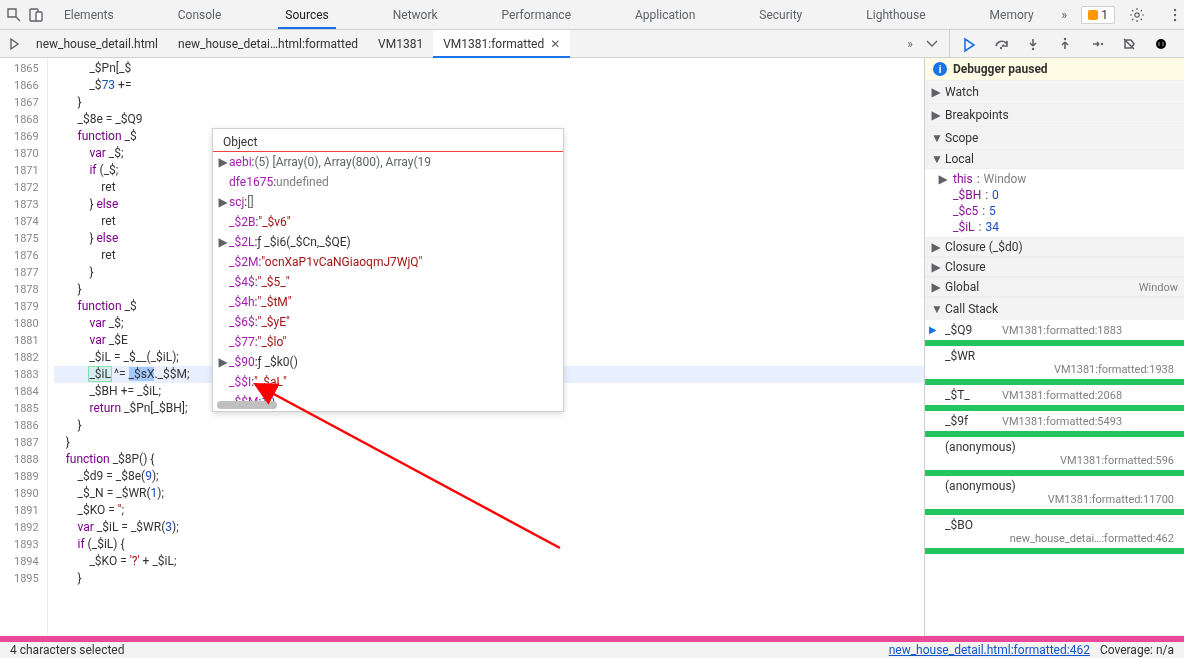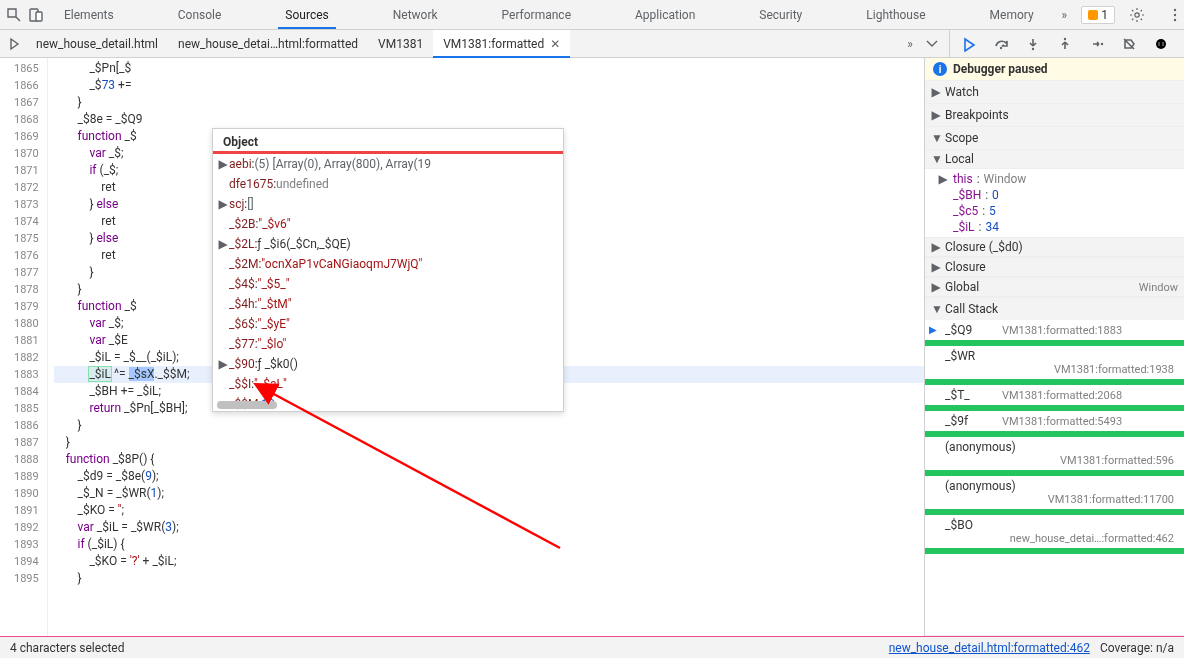--- a/index.html
+++ b/index.html
@@ -44,24 +44,24 @@
 .tok-kw { color: #708; }
 .tok-num { color: #164ec2; }
 .tok-str { color: #a31515; }
 
 
 .hover-popup {
   position: absolute; left: 212px; top: 70px; width: 352px; height: 284px;
   background: #fff; border: 1px solid #d0d0d0; box-shadow: 0 2px 6px rgba(0,0,0,0.15);
   font-family: Menlo, Consolas, monospace; font-size: 12px; overflow: hidden;
 }
-.hover-popup .ttl { font-weight: bold; padding: 6px 10px 2px; border-bottom: 3px solid #ef4444; }
+.hover-popup .ttl { font-weight: normal; padding: 6px 10px 2px; border-bottom: 1px solid #ef4444; }
 .hover-popup .row { display: flex; align-items: center; padding: 2px 10px 2px 4px; height: 20px; }
 .hover-popup .tri { width: 12px; text-align: center; color: #5f6368; }
-.hover-popup .key { color: #7f1d1d; }
+.hover-popup .key { color: #a21caf; }
 .hover-popup .val-undef { color: #808080; }
 .hover-popup .val-fn { }
 .hover-popup .val-arr { color: #5f6368; }
 .hover-popup .scroll-h { position: absolute; left: 4px; bottom: 2px; height: 8px; width: 60px; background: #c0c0c0; border-radius: 4px; }
 
 
 .right-panel { width: 260px; border-left: 1px solid #d0d0d0; display: flex; flex-direction: column; min-height: 0; }
 .dbg-paused { background: #fffbe5; border-bottom: 1px solid #eee; display: flex; align-items: center; gap: 6px; padding: 4px 8px; font-size: 12px; }
 .dbg-paused .info { width: 14px; height: 14px; border-radius: 50%; background: #1a73e8; color: #fff; display: inline-flex; align-items: center; justify-content: center; font-size: 10px; font-weight: bold; }
 .dbg-paused b { font-weight: bold; }
@@ -79,21 +79,21 @@
 .scope-group .side { margin-left: auto; color: #808080; font-size: 11px; }
 .callstack { flex: 1; overflow: auto; }
 .cs-row { padding: 3px 6px 3px 20px; border-bottom: 6px solid #22c55e; }
 .cs-row .fn { display: inline-block; min-width: 54px; }
 .cs-row .loc { color: #808080; font-size: 11px; }
 .cs-row.two-line .loc { display: block; text-align: right; padding-right: 4px; }
 .cs-row.active { position: relative; }
 .cs-row.active::before { content: "▶"; position: absolute; left: 4px; color: #1a73e8; font-size: 10px; top: 4px; }
 
 
-.statusbar { height: 22px; border-top: 1px solid #ec4899; background: #f3f3f3; display: flex; align-items: center; padding: 0 10px; font-size: 11px; color: #333; }
+.statusbar { height: 22px; border-top: 6px solid #ec4899; background: #f3f3f3; display: flex; align-items: center; padding: 0 10px; font-size: 11px; color: #333; }
 .statusbar .spacer { flex: 1; }
 .statusbar a { color: #1155cc; text-decoration: underline; cursor: pointer; }
 
 
 .arrow-svg { position: absolute; pointer-events: none; left: 0; top: 0; }
 
 
 .svg16 { width: 16px; height: 16px; }
 </style>
 </head>

